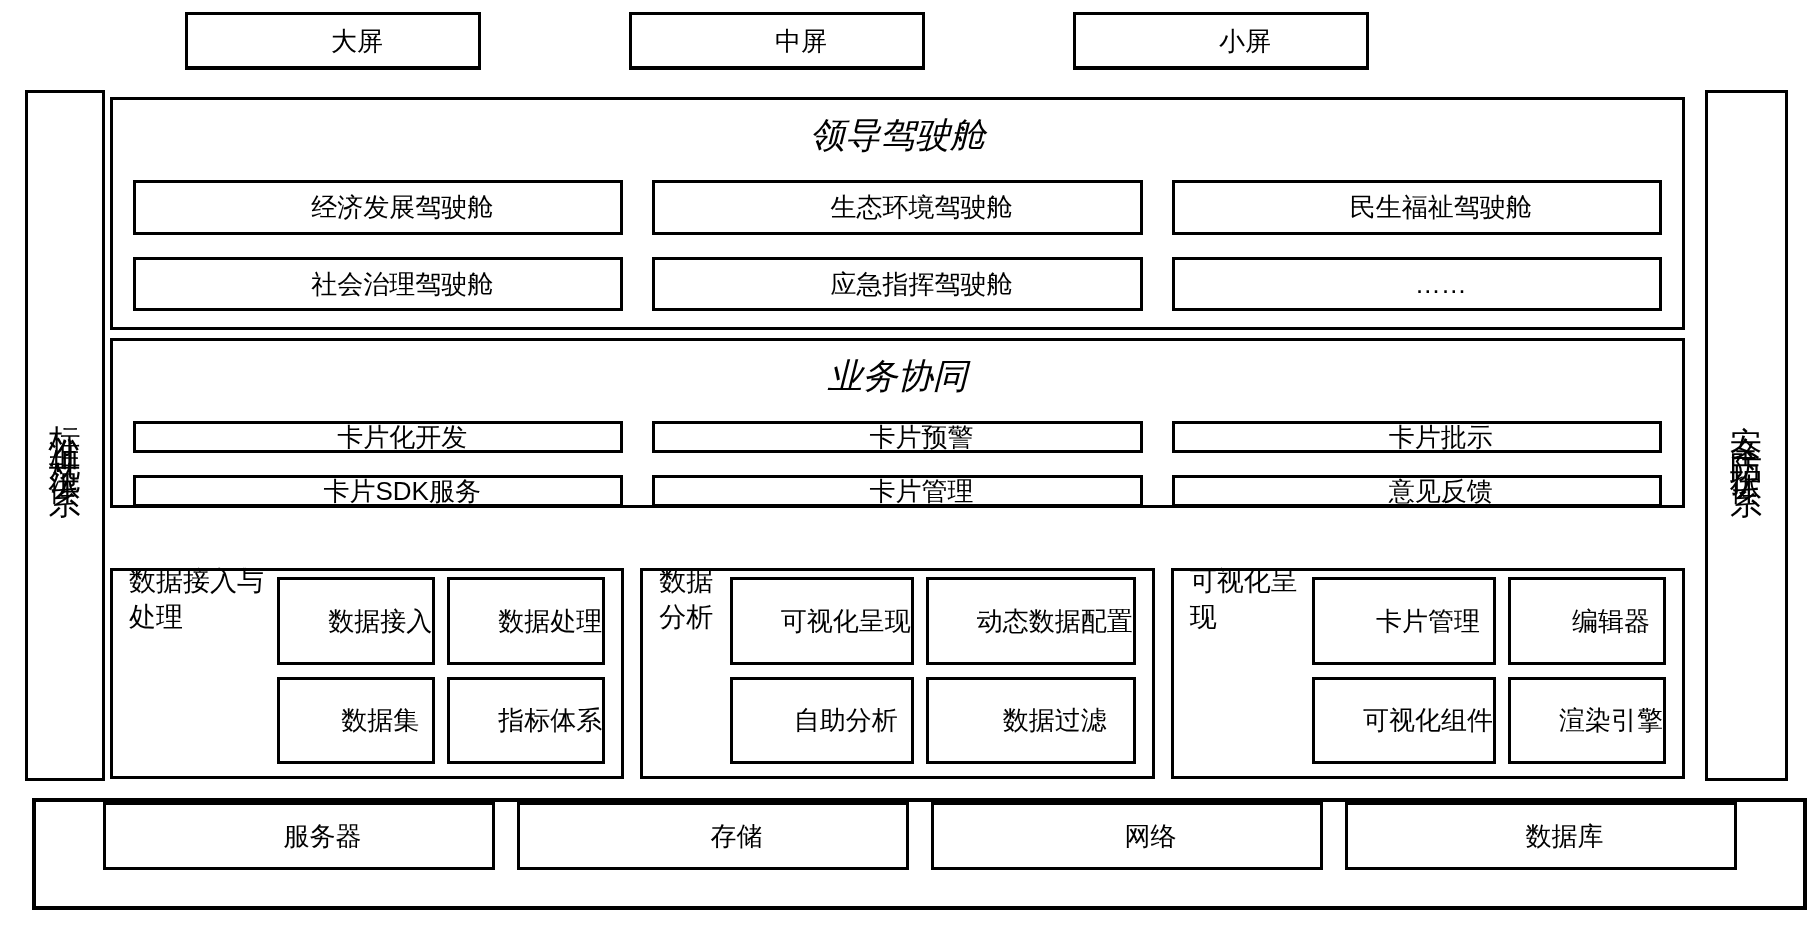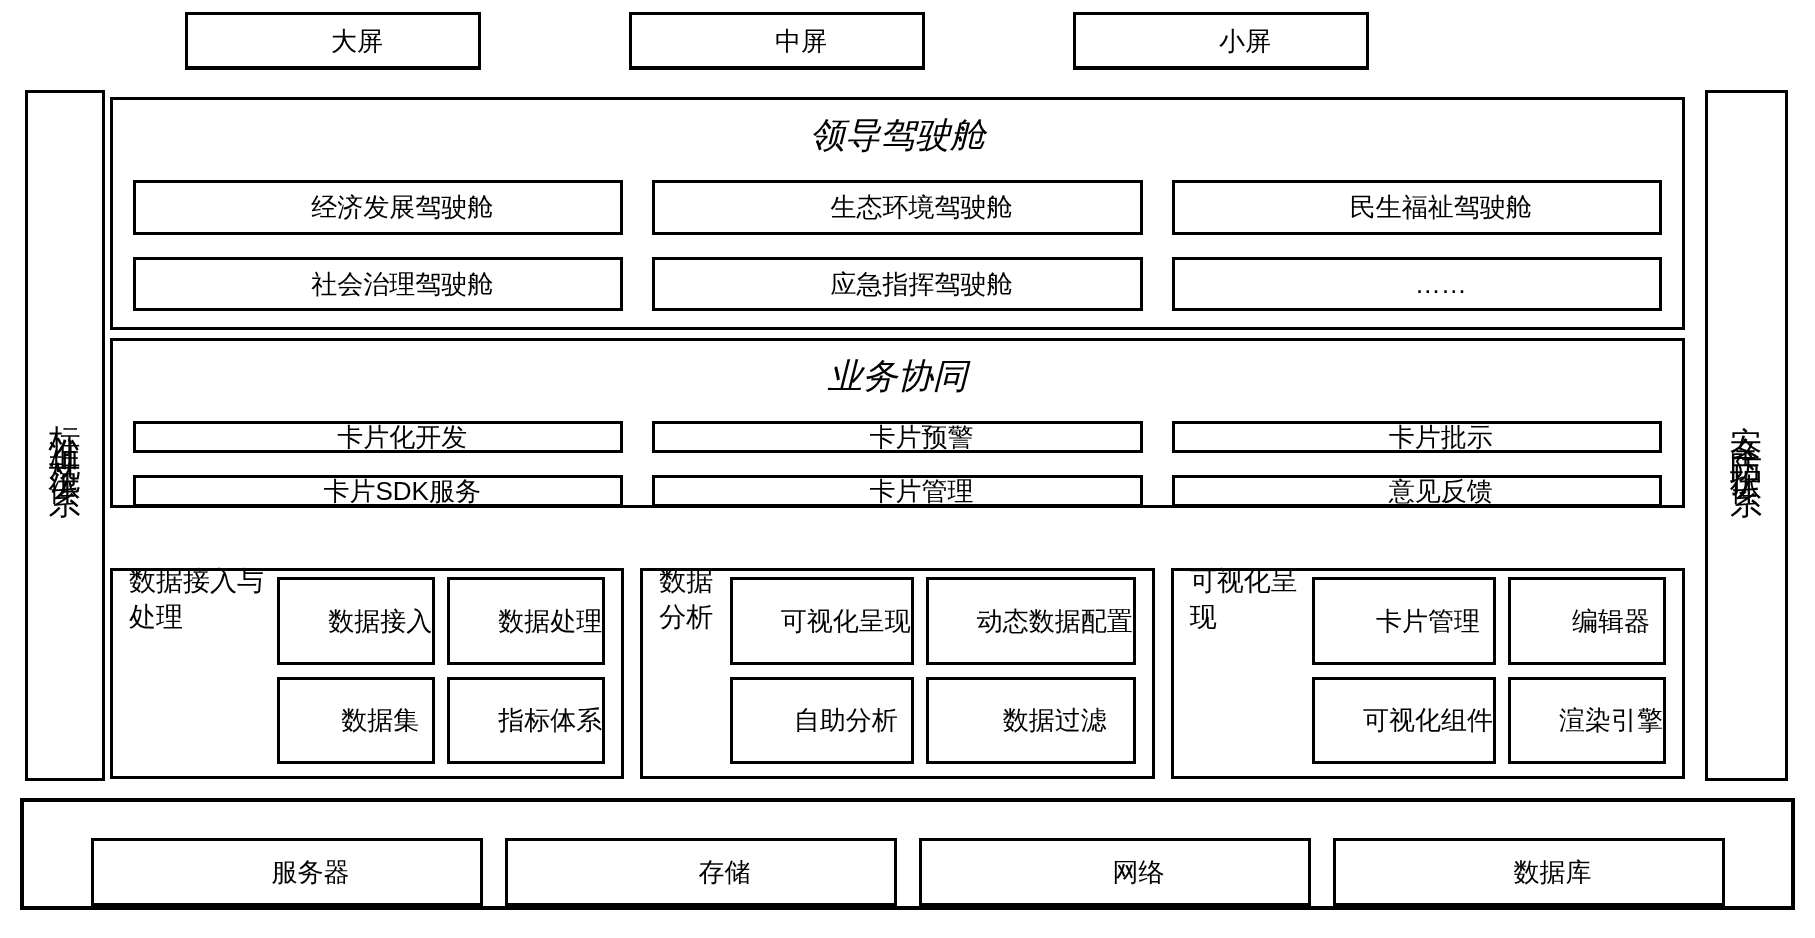--- a/index.html
+++ b/index.html
@@ -125,29 +125,29 @@
   .group-grid {
     flex: 1;
     display: grid;
     grid-template-columns: 1fr 1fr;
     grid-template-rows: 1fr 1fr;
     gap: 12px;
   }
   
   .bottom-band {
     position: absolute;
-    left: 20px;
+    left: 32px;
     top: 798px;
     width: 1775px;
     height: 112px;
     box-sizing: border-box;
     border: 4px solid #000000;
     background: #ffffff;
     display: flex;
-    align-items: flex-end;
+    align-items: flex-start;
     justify-content: center;
     gap: 22px;
   }
   .infra-box {
     width: 392px;
     height: 68px;
   }
 </style>
 </head>
 <body>

